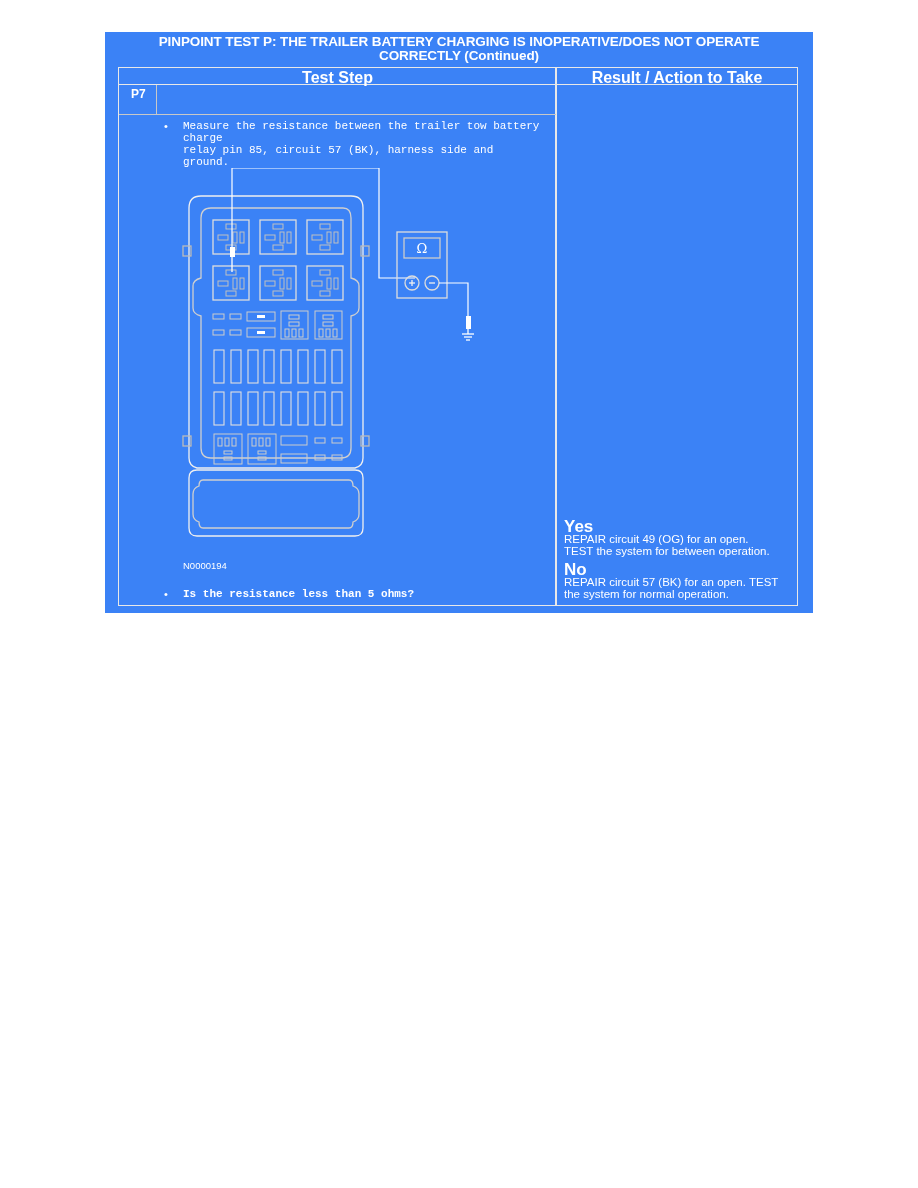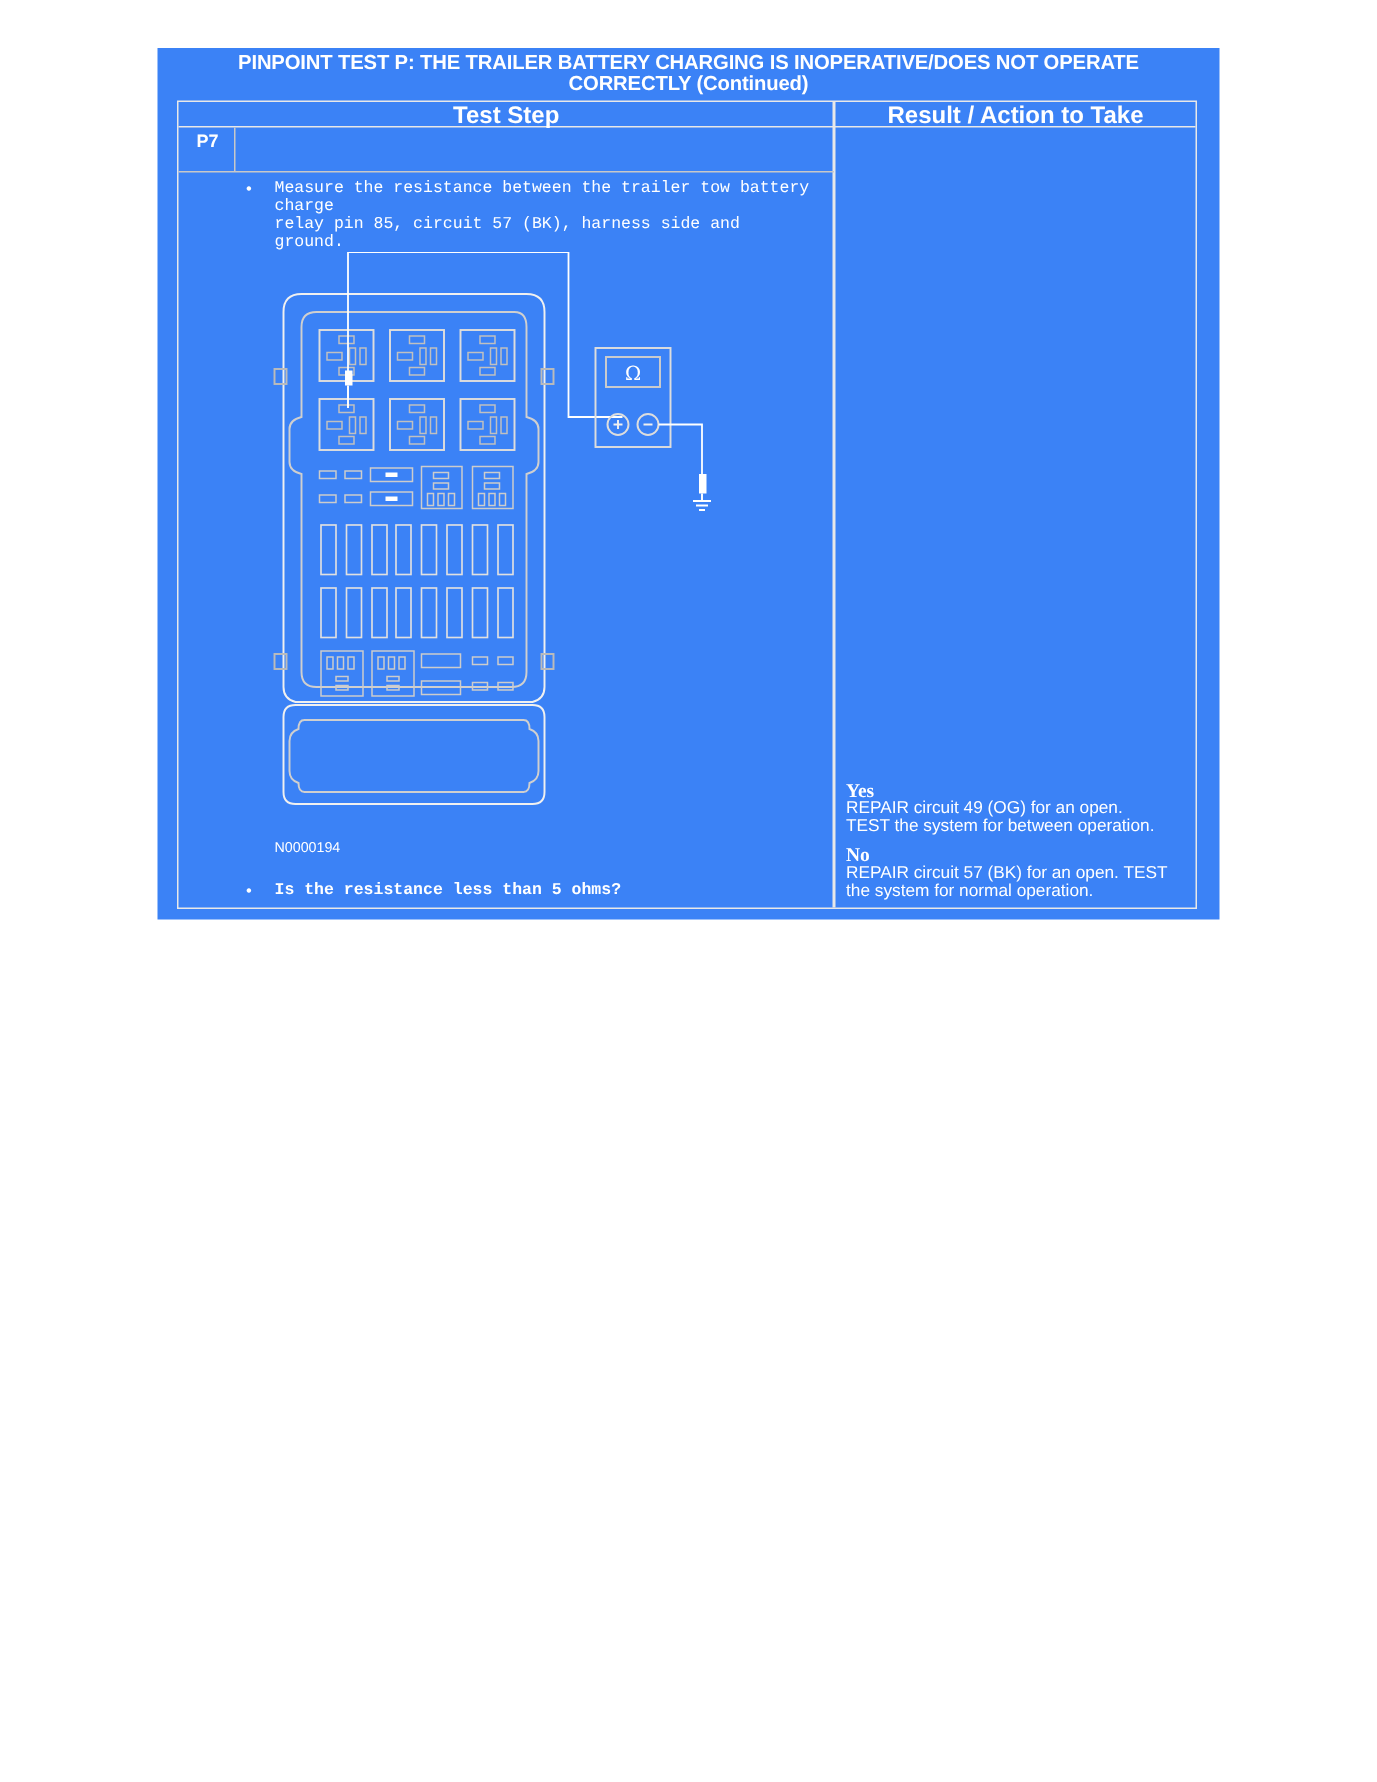--- a/index.html
+++ b/index.html
@@ -13,21 +13,21 @@
   .vdiv { position:absolute; left:436px; top:0; width:1.5px; height:100%; background:#e8e8e8; }
   .step-row { position:absolute; left:0; top:17px; width:437px; height:30px; border-bottom:1.5px solid #c8c8c8; box-sizing:border-box; font-weight:bold; font-size:12px; line-height:12px; }
   .step-id { position:absolute; left:12px; top:3px; }
   .step-sep { position:absolute; left:37px; top:0; width:1px; height:100%; background:#c8c8c8; }
   .step-title { position:absolute; left:46px; top:2px; width:380px; }
   .bullet-text { position:absolute; font-size:11px; line-height:12px;font-family:Liberation Mono, monospace; }
   .bullet { position:absolute; font-size:11px; }
   .fig-id { position:absolute; left:64px; top:492px; font-size:9.5px; }
   .diagram { position:absolute; left:60px; top:100px; }
   .result { position:absolute; left:445px; font-size:11.5px; line-height:12px; }
-  .result .lbl { font-weight:bold; font-size:13px; line-height:13px;font-family:Liberation Serif, serif; }
+  .result .lbl { font-weight:bold; font-size:17px; line-height:13px; }
 </style>
 </head>
 <body>
 
 <div class="page-box">
   <div class="title">
     <div>PINPOINT TEST  P: THE TRAILER BATTERY CHARGING IS INOPERATIVE/DOES NOT OPERATE</div>
     <div>CORRECTLY (Continued)</div>
   </div>
 

